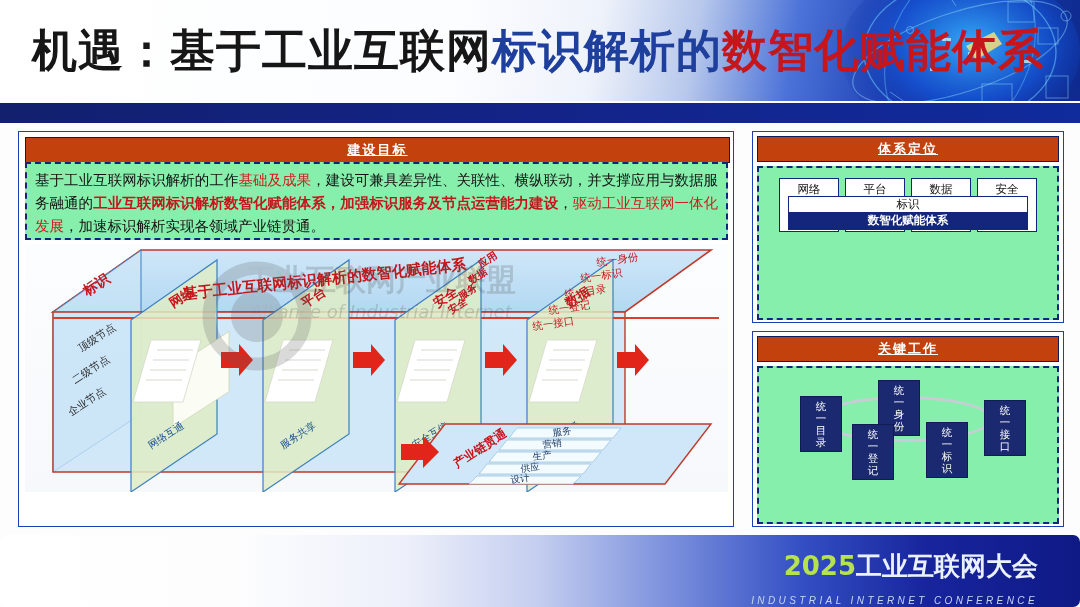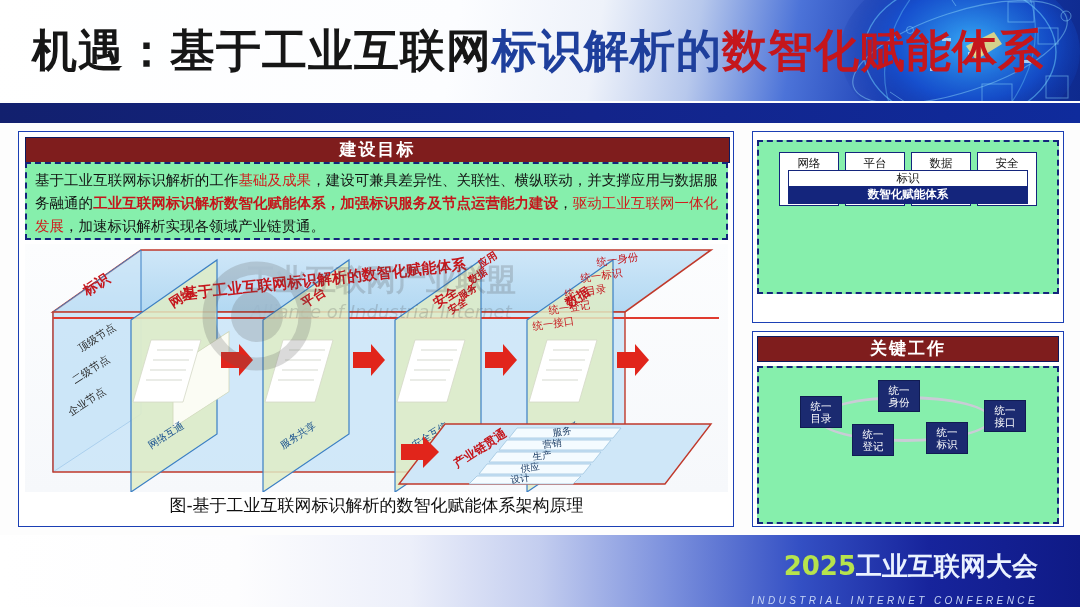--- a/index.html
+++ b/index.html
@@ -22,22 +22,22 @@
   .t-black{color:#161616;}
   .t-blue{color:#1e3f9c;}
   .t-red{color:#c5161c;}
   .navy-bar{position:absolute;left:0;top:103px;width:1080px;height:20px;
     background:linear-gradient(90deg,#12206e 0%,#13248a 55%,#0f2b9c 100%);}
 
   
   .canvas{position:absolute;left:0;top:123px;width:1080px;height:412px;background:#fdfdfd;}
 
   
-  .panel-head{background:#7f1d1d;color:#ffffff;text-align:center;font-weight:700;
-    font-size:17px;line-height:24px;letter-spacing:2px;border:1px solid #0d1a5e;}
+  .panel-head{background:#c2410c;color:#ffffff;text-align:center;font-weight:700;
+    font-size:13px;line-height:24px;letter-spacing:2px;border:1px solid #0d1a5e;text-decoration:underline;}
   .panel-body{border:2px dashed #14257c;background:#86efac;box-sizing:border-box;}
 
   
   .left-card{position:absolute;left:18px;top:8px;width:716px;height:396px;
     border:1px solid #1b3fb4;background:#ffffff;box-sizing:border-box;}
   .lc-head{position:absolute;left:6px;top:5px;width:703px;height:24px;}
   .lc-body{position:absolute;left:6px;top:30px;width:703px;height:78px;padding:5px 8px;}
   .goal-text{font-size:14.5px;line-height:23px;color:#121212;text-align:justify;
     font-family:"DejaVu Sans","Liberation Sans",sans-serif;}
   .goal-text .r{color:#d01e1e;}
@@ -66,28 +66,28 @@
     font-family:"DejaVu Sans","Liberation Sans",sans-serif;}
   .overlay-rows{position:absolute;left:22px;top:18px;width:240px;}
   .ov-box{border:1px solid #14257c;box-sizing:border-box;height:17px;line-height:15px;
     text-align:center;font-size:11.5px;background:#ffffff;color:#111;
     font-family:"DejaVu Sans","Liberation Sans",sans-serif;}
   .ov-box.dark{background:#14257c;color:#fff;font-weight:700;border-top:none;}
 
   
   .circlewrap{position:relative;height:74px;margin-top:6px;}
   .cbox{position:absolute;background:#1b2a70;color:#fff;font-size:10.5px;line-height:12px;
-    text-align:center;padding:3px 2px;width:42px;box-sizing:border-box;
+    text-align:center;padding:3px 14px;width:42px;box-sizing:border-box;
     font-family:"DejaVu Sans","Liberation Sans",sans-serif;border:1px solid #101c52;}
   .ring{position:absolute;left:52px;top:16px;width:168px;height:40px;
     border:3px solid #c9ccd6;border-radius:50%;}
 
   
   .footer{position:absolute;left:0;top:535px;width:1080px;height:72px;
-    background:linear-gradient(90deg,#ffffff 0%,#fdfdfe 22%,#eceffa 38%,#c3cdef 50%,#7b90dd 62%,#3450c4 74%,#17249c 86%,#0f1a86 100%);}
+    background:linear-gradient(90deg,#ffffff 0%,#fdfdfe 22%,#eceffa 38%,#c3cdef 50%,#7b90dd 62%,#3450c4 74%,#17249c 86%,#0f1a86 100%);border-radius:7px;}
   .footer-logo{position:absolute;right:42px;top:16px;text-align:right;}
   .fl-main{font-size:26px;font-weight:700;letter-spacing:0px;line-height:30px;white-space:nowrap;
     font-family:"DejaVu Sans","Liberation Sans",sans-serif;}
   .fl-2025{color:#b6e34d;}
   .fl-cn{color:#eaf2ff;}
   .fl-sub{font-size:10px;letter-spacing:3.4px;color:#c7d6f5;margin-top:14px;white-space:nowrap;
     font-family:"Liberation Sans",sans-serif;font-style:italic;}
 
   
   .dg-svg{position:absolute;left:0;top:0;}
@@ -265,26 +265,26 @@
 
           <g opacity=".22">
             <circle cx="232" cy="72" r="48" fill="none" stroke="#5d5d5d" stroke-width="13"></circle>
             <circle cx="232" cy="72" r="26" fill="#5d5d5d"></circle>
             <text x="356" y="46" fill="#4d4d4d" font-size="30" font-weight="700" text-anchor="middle" font-family="DejaVu Sans, Liberation Sans, sans-serif">工业互联网产业联盟</text>
             <text x="356" y="74" fill="#4d4d4d" font-size="18" font-style="italic" text-anchor="middle" font-family="DejaVu Sans, Liberation Sans, sans-serif">Alliance of Industrial Internet</text>
           </g>
         </svg>
       </div>
 
-      <div class="dgm-caption">图-基于工业互联网标识解析的数智化赋能体系架构原理</div>
     </div>
 
     <div class="right-col">
 
       <div class="rc-card" style="height:192px;">
+        <div class="panel-head rc-head">体系定位</div>
         <div class="panel-body rc-body" style="height:154px;">
           <div class="stackwrap">
             <div class="stack-row">
               <div class="stack-box">网络</div>
               <div class="stack-box">平台</div>
               <div class="stack-box">数据</div>
               <div class="stack-box">安全</div>
             </div>
             <div class="overlay-rows">
               <div class="ov-box">标识</div>

